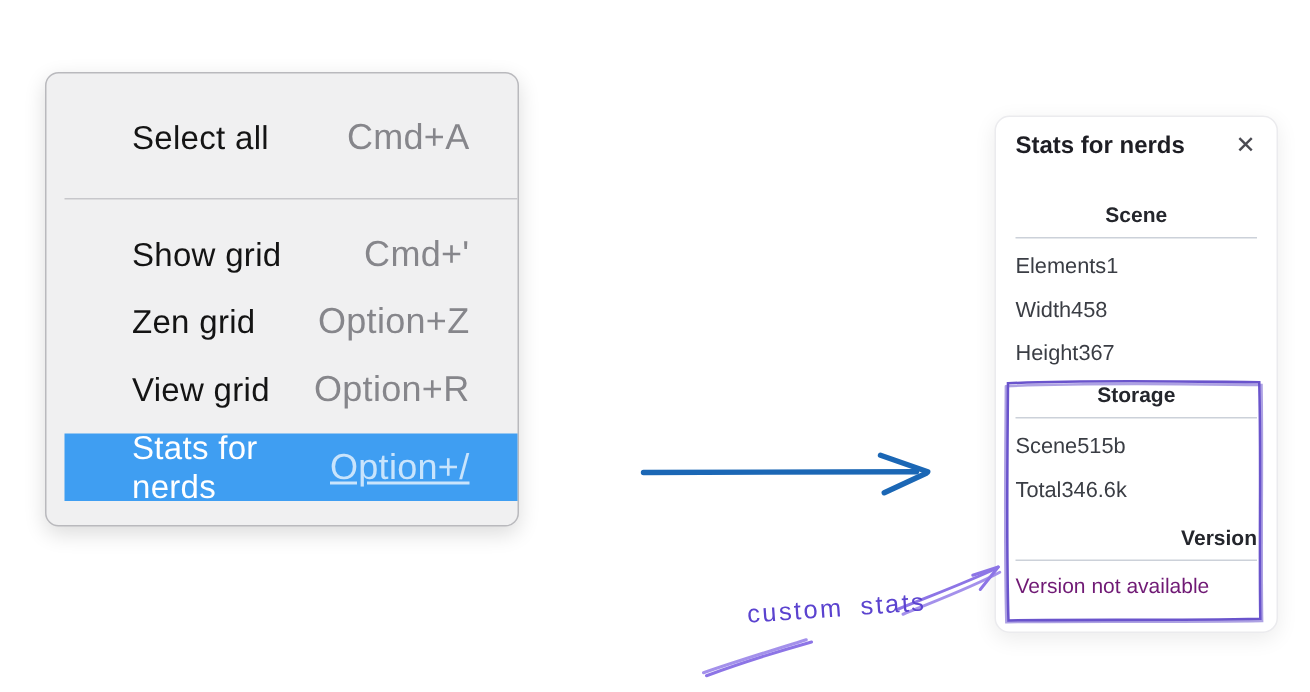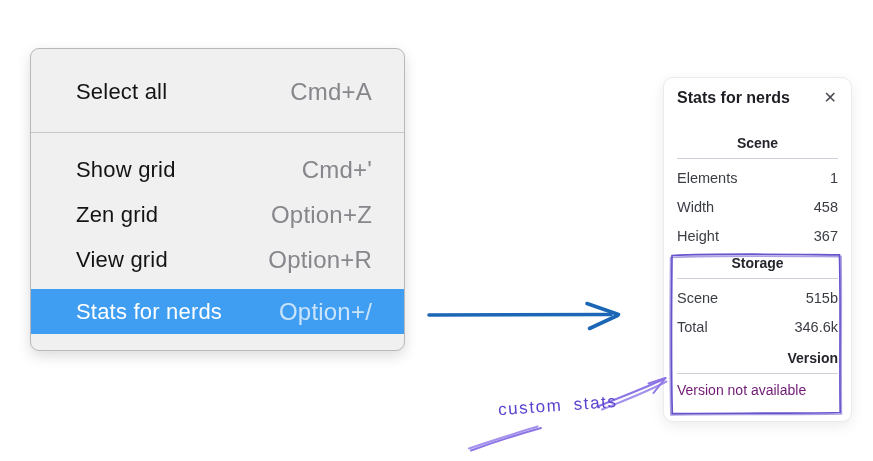--- a/index.html
+++ b/index.html
@@ -10,26 +10,26 @@
     width: 873px;
     height: 461px;
     background: #ffffff;
     overflow: hidden;
   }
 
   
   .context-menu {
     position: absolute;
     left: 30px; top: 48px;
-    width: 375px;
+    width: 316px;
     background: #f0f0f1;
     border: 1px solid #b9b9bd;
     border-radius: 9px;
     box-shadow: 0 5px 14px rgba(0,0,0,.14);
-    padding: 20px 0 16px 0;
+    padding: 20px 0 16px 12px;
   }
   .menu-item {
     height: 45px;
     display: flex;
     align-items: center;
     justify-content: space-between;
     padding: 0 32px 0 45px;
     font-size: 22px;
     letter-spacing: .2px;
     color: #141414;
@@ -37,21 +37,21 @@
   }
   .menu-item .shortcut {
     color: #86868b;
     font-size: 24px;
   }
   .menu-item.highlighted {
     background: #3f9ef2;
     color: #ffffff;
     margin-top: 7px;
   }
-  .menu-item.highlighted .shortcut { color: rgba(255,255,255,.72); }
+  .menu-item.highlighted .shortcut { color: rgba(255,255,255,.72); text-decoration: underline; }
   .menu-divider {
     height: 1px;
     background: #c7c7cb;
     margin: 18px 0 14px 0;
   }
 
   
   .stats-panel {
     position: absolute;
     left: 663px; top: 77px;
@@ -93,21 +93,20 @@
   .section-header.first { margin-top: 27px; }
   .section-header.storage { margin-top: 8px; }
   .section-header.version { margin-top: 12px; text-align: right; }
   .section-rule {
     border: none;
     border-top: 1px solid #ccd1d9;
     margin: 7px 0 8px 0;
   }
   .stat-row {
     display: flex;
-    justify-content: space-between;
     align-items: center;
     height: 22px;
     margin-bottom: 7px;
     font-size: 14.5px;
     color: #3a3d44;
   }
   .stat-value { text-align: right; }
   .version-note {
     height: 22px;
     font-size: 14px;

